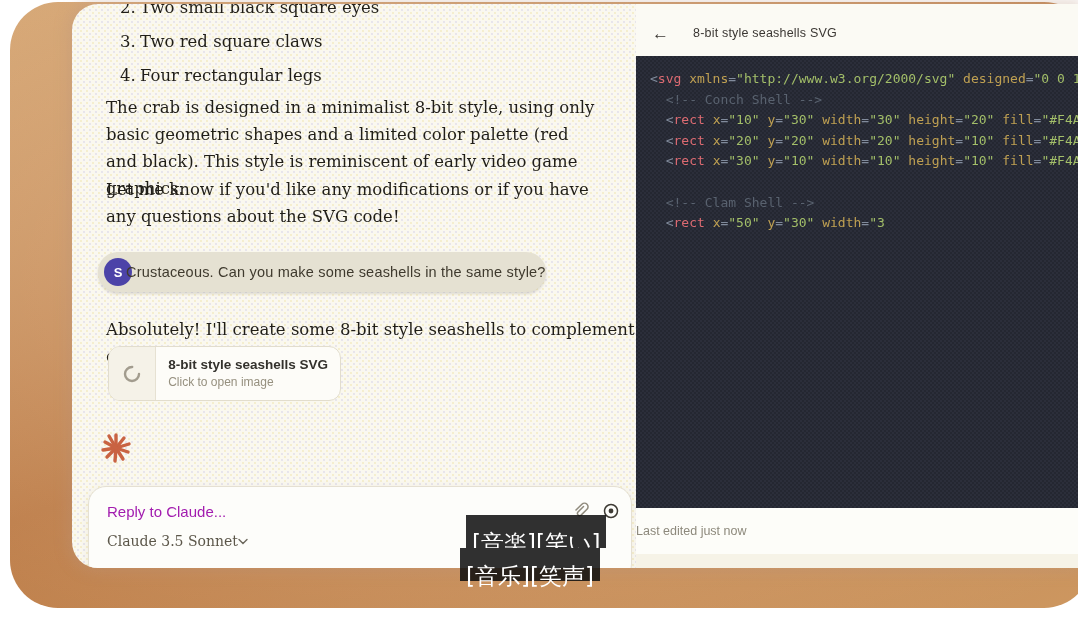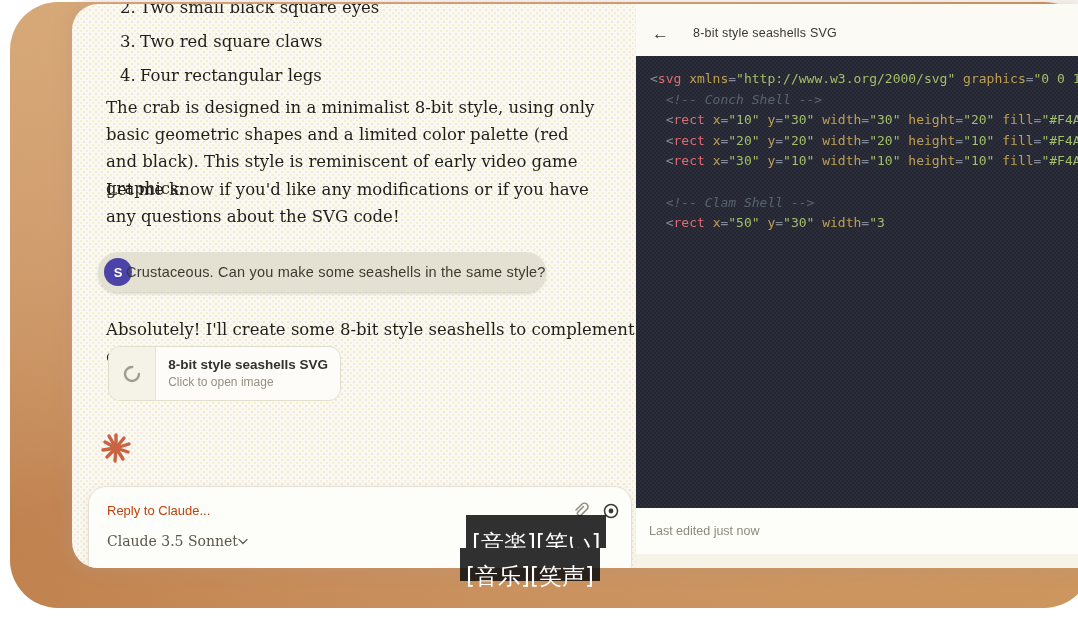--- a/index.html
+++ b/index.html
@@ -64,21 +64,21 @@
   @keyframes rot { to { transform:rotate(360deg);} }
   
   .spark { position:absolute; left:24px; top:424px; }
   
   .composer {
     position:absolute; left:16px; top:482px; width:544px; height:96px;
     background:#fdfdfa; border:1px solid #e5e0d2; border-radius:18px;
     box-shadow:0 2px 10px rgba(100,90,70,0.07);
   }
   .composer-placeholder {
-    position:absolute; left:18px; top:16px; font-size:13px; color:#c2410c;
+    position:absolute; left:18px; top:16px; font-size:15px; color:#a21caf;
   }
   .model-select {
     position:absolute; left:18px; top:46px; font-family:"DejaVu Serif", serif;
     font-size:14px; color:#5c574a; display:flex; align-items:center; gap:0; cursor:pointer;
   }
   .icon-btn { position:absolute; cursor:pointer; }
   
   .panel { position:absolute; left:564px; top:0; width:442px; height:564px; background:#fbfaf3; }
   .panel-header {
     position:absolute; left:0; top:6px; width:100%; height:46px;
@@ -96,24 +96,24 @@
     background-size:4px 4px; background-position:0 0, 2px 2px;
     padding:13px 0 0 14px; overflow:hidden;
     font-family:"DejaVu Sans Mono", monospace; font-size:13px; color:#9aa3b2;
   }
   .code-line { white-space:pre; line-height:20.6px; min-height:20.6px; }
   .tok-pn { color:#818b9c; }
   .tok-df { color:#9aa3b2; }
   .tok-tag { color:#dd6b72; }
   .tok-attr { color:#bfa052; }
   .tok-str { color:#a3bf69; }
-  .tok-com { color:#59626f; font-style:italic; }
+  .tok-com { color:#59626f; }
   .panel-footer {
     position:absolute; left:0; top:504px; width:100%; height:46px;
-    background:#fdfdf9; line-height:46px; padding-left:13px;
+    background:#fdfdf9; line-height:46px; padding-left:0;
     font-size:12.5px; color:#8d897c;
   }
   .panel-below { position:absolute; left:0; top:550px; width:100%; height:14px; background:#f6f3e7; }
   
   .subtitle {
     position:absolute; height:33px; line-height:33px; padding:12px 6px;
     background:rgba(14,14,14,0.86); color:#ffffff; font-size:23px;
     font-family:"DejaVu Sans", sans-serif; z-index:50; white-space:nowrap;
   }
   .sub1 { left:466px; top:515px; }
@@ -198,21 +198,21 @@
       </div>
     </div>
 
     <div class="panel">
       <div class="panel-header">
         <span class="back-arrow">←</span>
         <span class="panel-title">8-bit style seashells SVG</span>
       </div>
       <div class="code-area">
         <div id="code-block">
-            <div class="code-line"><span class="tok-pn">&lt;</span><span class="tok-tag">svg</span><span class="tok-df"> </span><span class="tok-attr">xmlns</span><span class="tok-pn">=</span><span class="tok-str">"http://www.w3.org/2000/svg"</span><span class="tok-df"> </span><span class="tok-attr">graphics</span><span class="tok-pn">=</span><span class="tok-str">"0 0 120 60</span></div>
+            <div class="code-line"><span class="tok-pn">&lt;</span><span class="tok-tag">svg</span><span class="tok-df"> </span><span class="tok-attr">xmlns</span><span class="tok-pn">=</span><span class="tok-str">"http://www.w3.org/2000/svg"</span><span class="tok-df"> </span><span class="tok-attr">designed</span><span class="tok-pn">=</span><span class="tok-str">"0 0 120 60</span></div>
             <div class="code-line"><span class="tok-com">  &lt;!-- Conch Shell --&gt;</span></div>
             <div class="code-line"><span class="tok-pn">  &lt;</span><span class="tok-tag">rect</span><span class="tok-df"> </span><span class="tok-attr">x</span><span class="tok-pn">=</span><span class="tok-str">"10"</span><span class="tok-df"> </span><span class="tok-attr">y</span><span class="tok-pn">=</span><span class="tok-str">"30"</span><span class="tok-df"> </span><span class="tok-attr">width</span><span class="tok-pn">=</span><span class="tok-str">"30"</span><span class="tok-df"> </span><span class="tok-attr">height</span><span class="tok-pn">=</span><span class="tok-str">"20"</span><span class="tok-df"> </span><span class="tok-attr">fill</span><span class="tok-pn">=</span><span class="tok-str">"#F4A460"</span></div>
             <div class="code-line"><span class="tok-pn">  &lt;</span><span class="tok-tag">rect</span><span class="tok-df"> </span><span class="tok-attr">x</span><span class="tok-pn">=</span><span class="tok-str">"20"</span><span class="tok-df"> </span><span class="tok-attr">y</span><span class="tok-pn">=</span><span class="tok-str">"20"</span><span class="tok-df"> </span><span class="tok-attr">width</span><span class="tok-pn">=</span><span class="tok-str">"20"</span><span class="tok-df"> </span><span class="tok-attr">height</span><span class="tok-pn">=</span><span class="tok-str">"10"</span><span class="tok-df"> </span><span class="tok-attr">fill</span><span class="tok-pn">=</span><span class="tok-str">"#F4A460"</span></div>
             <div class="code-line"><span class="tok-pn">  &lt;</span><span class="tok-tag">rect</span><span class="tok-df"> </span><span class="tok-attr">x</span><span class="tok-pn">=</span><span class="tok-str">"30"</span><span class="tok-df"> </span><span class="tok-attr">y</span><span class="tok-pn">=</span><span class="tok-str">"10"</span><span class="tok-df"> </span><span class="tok-attr">width</span><span class="tok-pn">=</span><span class="tok-str">"10"</span><span class="tok-df"> </span><span class="tok-attr">height</span><span class="tok-pn">=</span><span class="tok-str">"10"</span><span class="tok-df"> </span><span class="tok-attr">fill</span><span class="tok-pn">=</span><span class="tok-str">"#F4A460"</span></div>
             <div class="code-line"></div>
             <div class="code-line"><span class="tok-com">  &lt;!-- Clam Shell --&gt;</span></div>
             <div class="code-line"><span class="tok-pn">  &lt;</span><span class="tok-tag">rect</span><span class="tok-df"> </span><span class="tok-attr">x</span><span class="tok-pn">=</span><span class="tok-str">"50"</span><span class="tok-df"> </span><span class="tok-attr">y</span><span class="tok-pn">=</span><span class="tok-str">"30"</span><span class="tok-df"> </span><span class="tok-attr">width</span><span class="tok-pn">=</span><span class="tok-str">"3</span></div>
           </div>
       </div>
       <div class="panel-footer">

